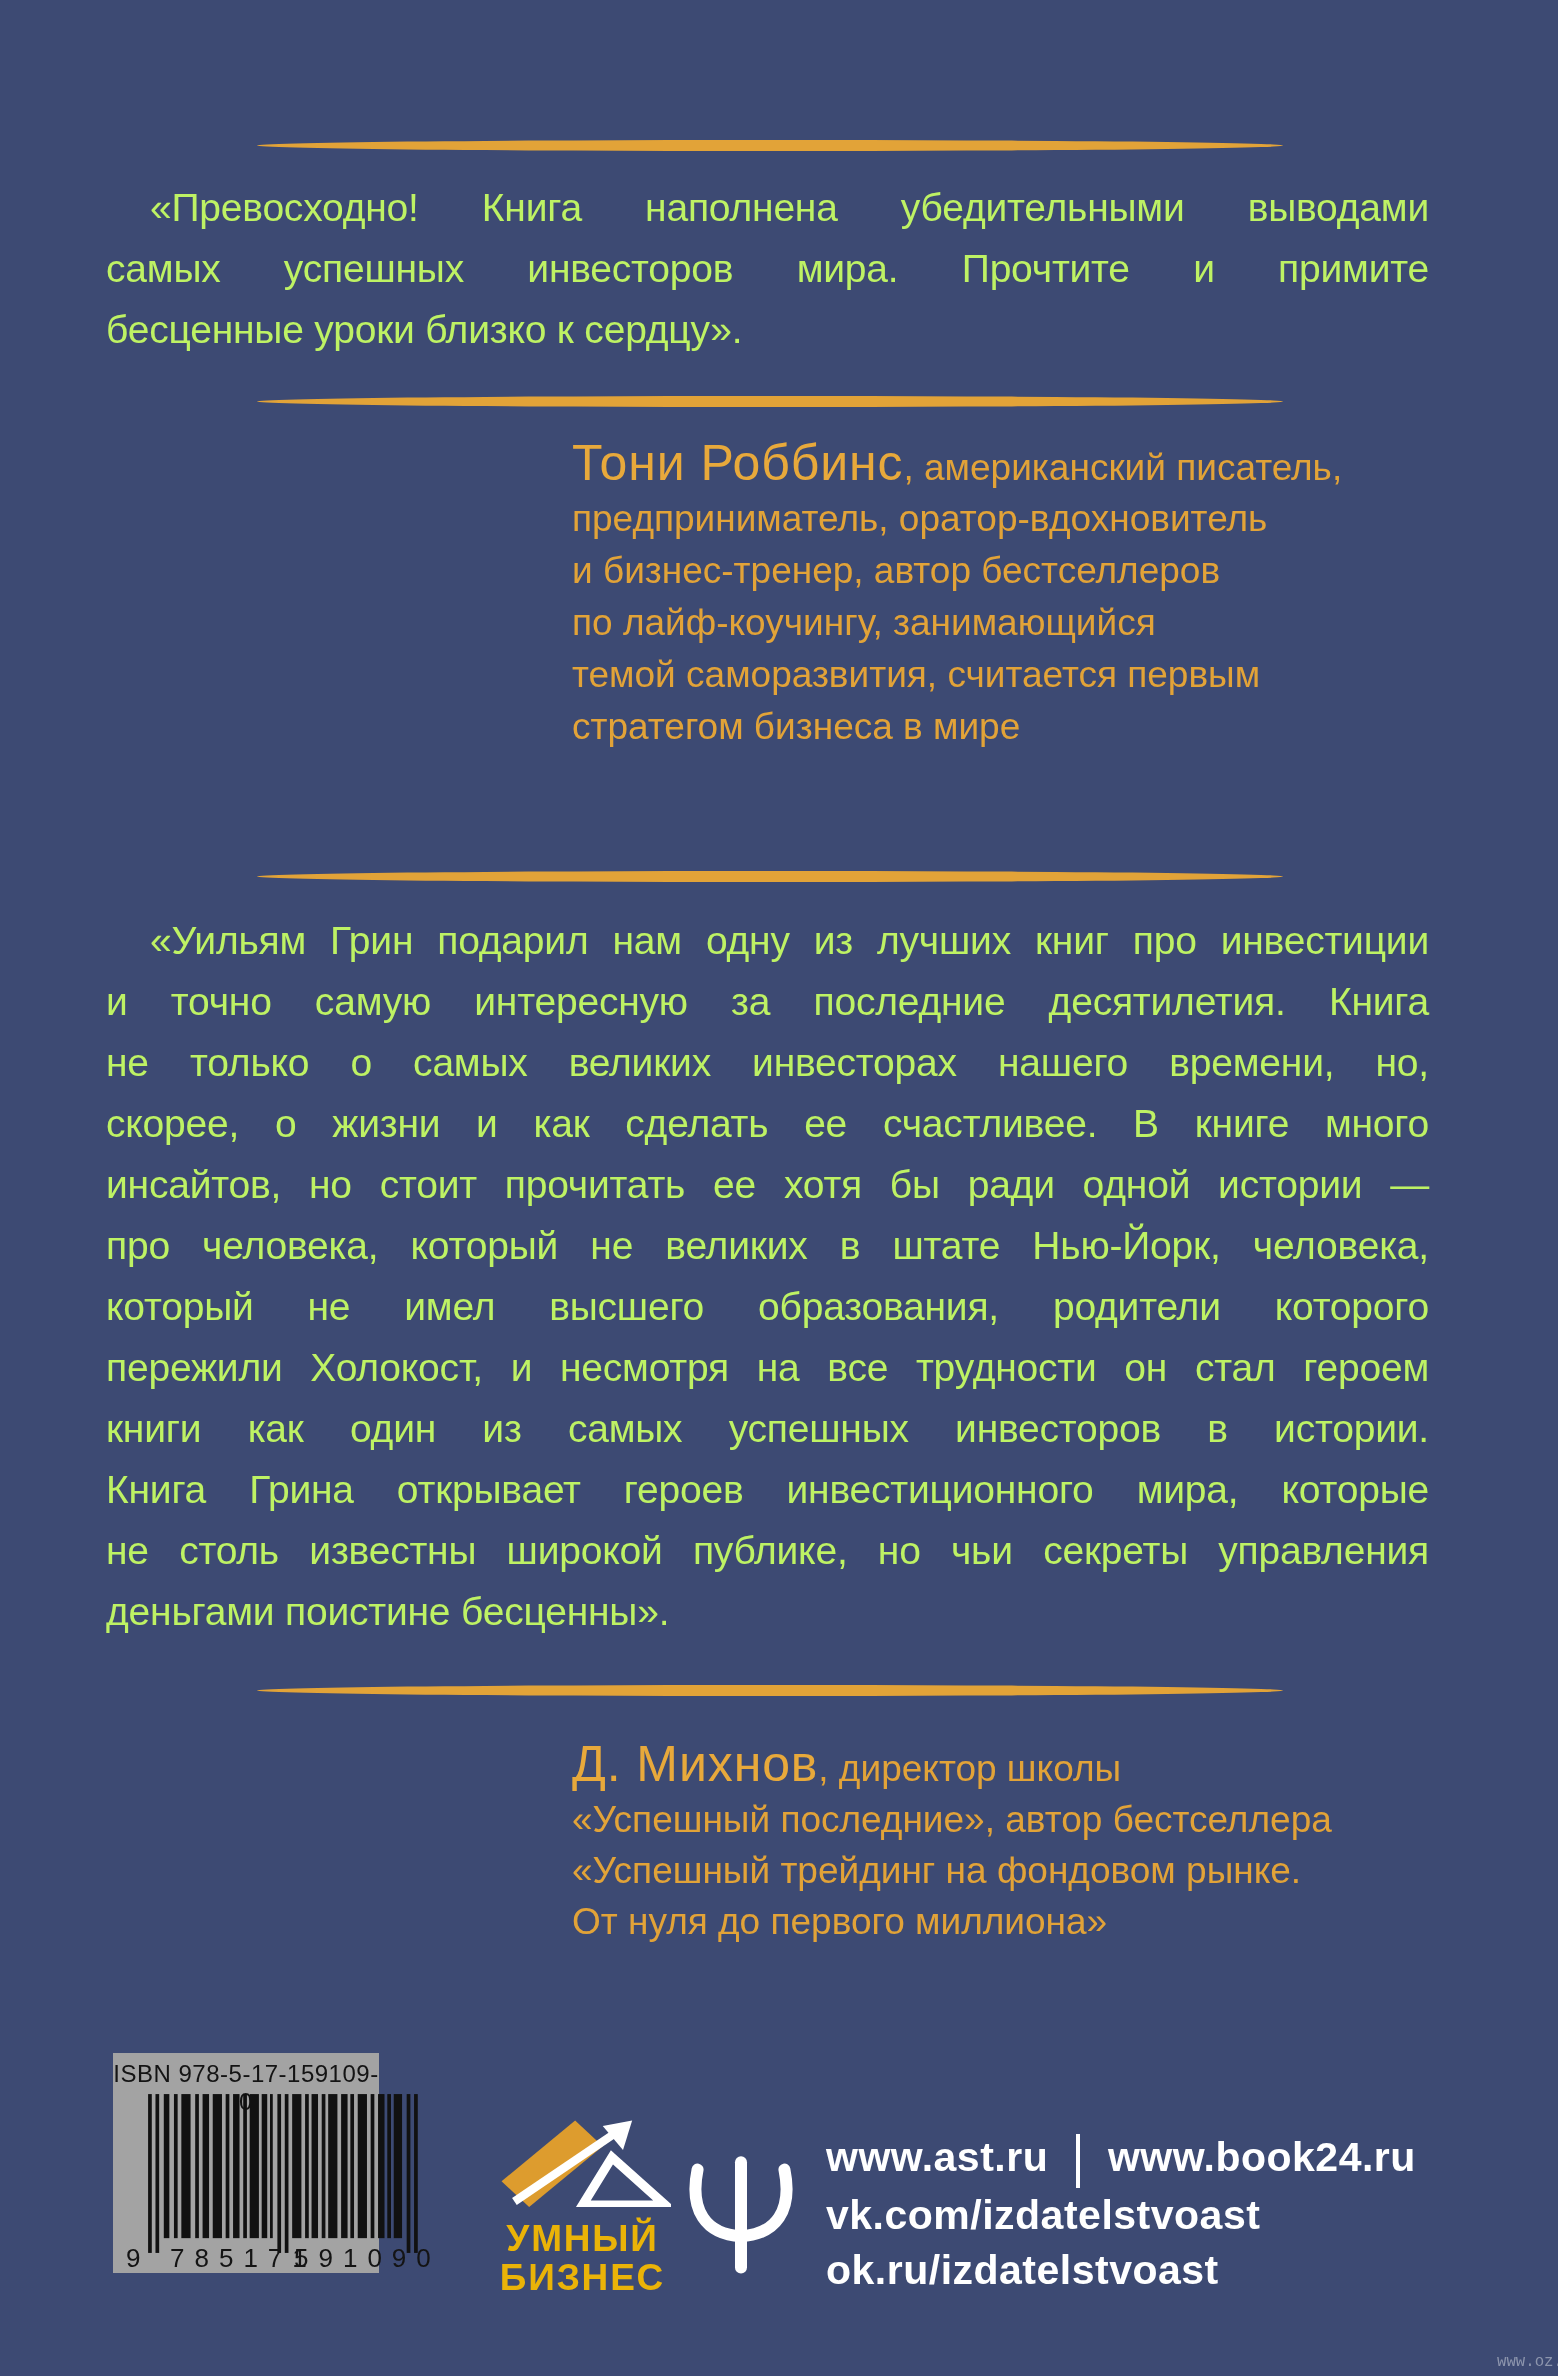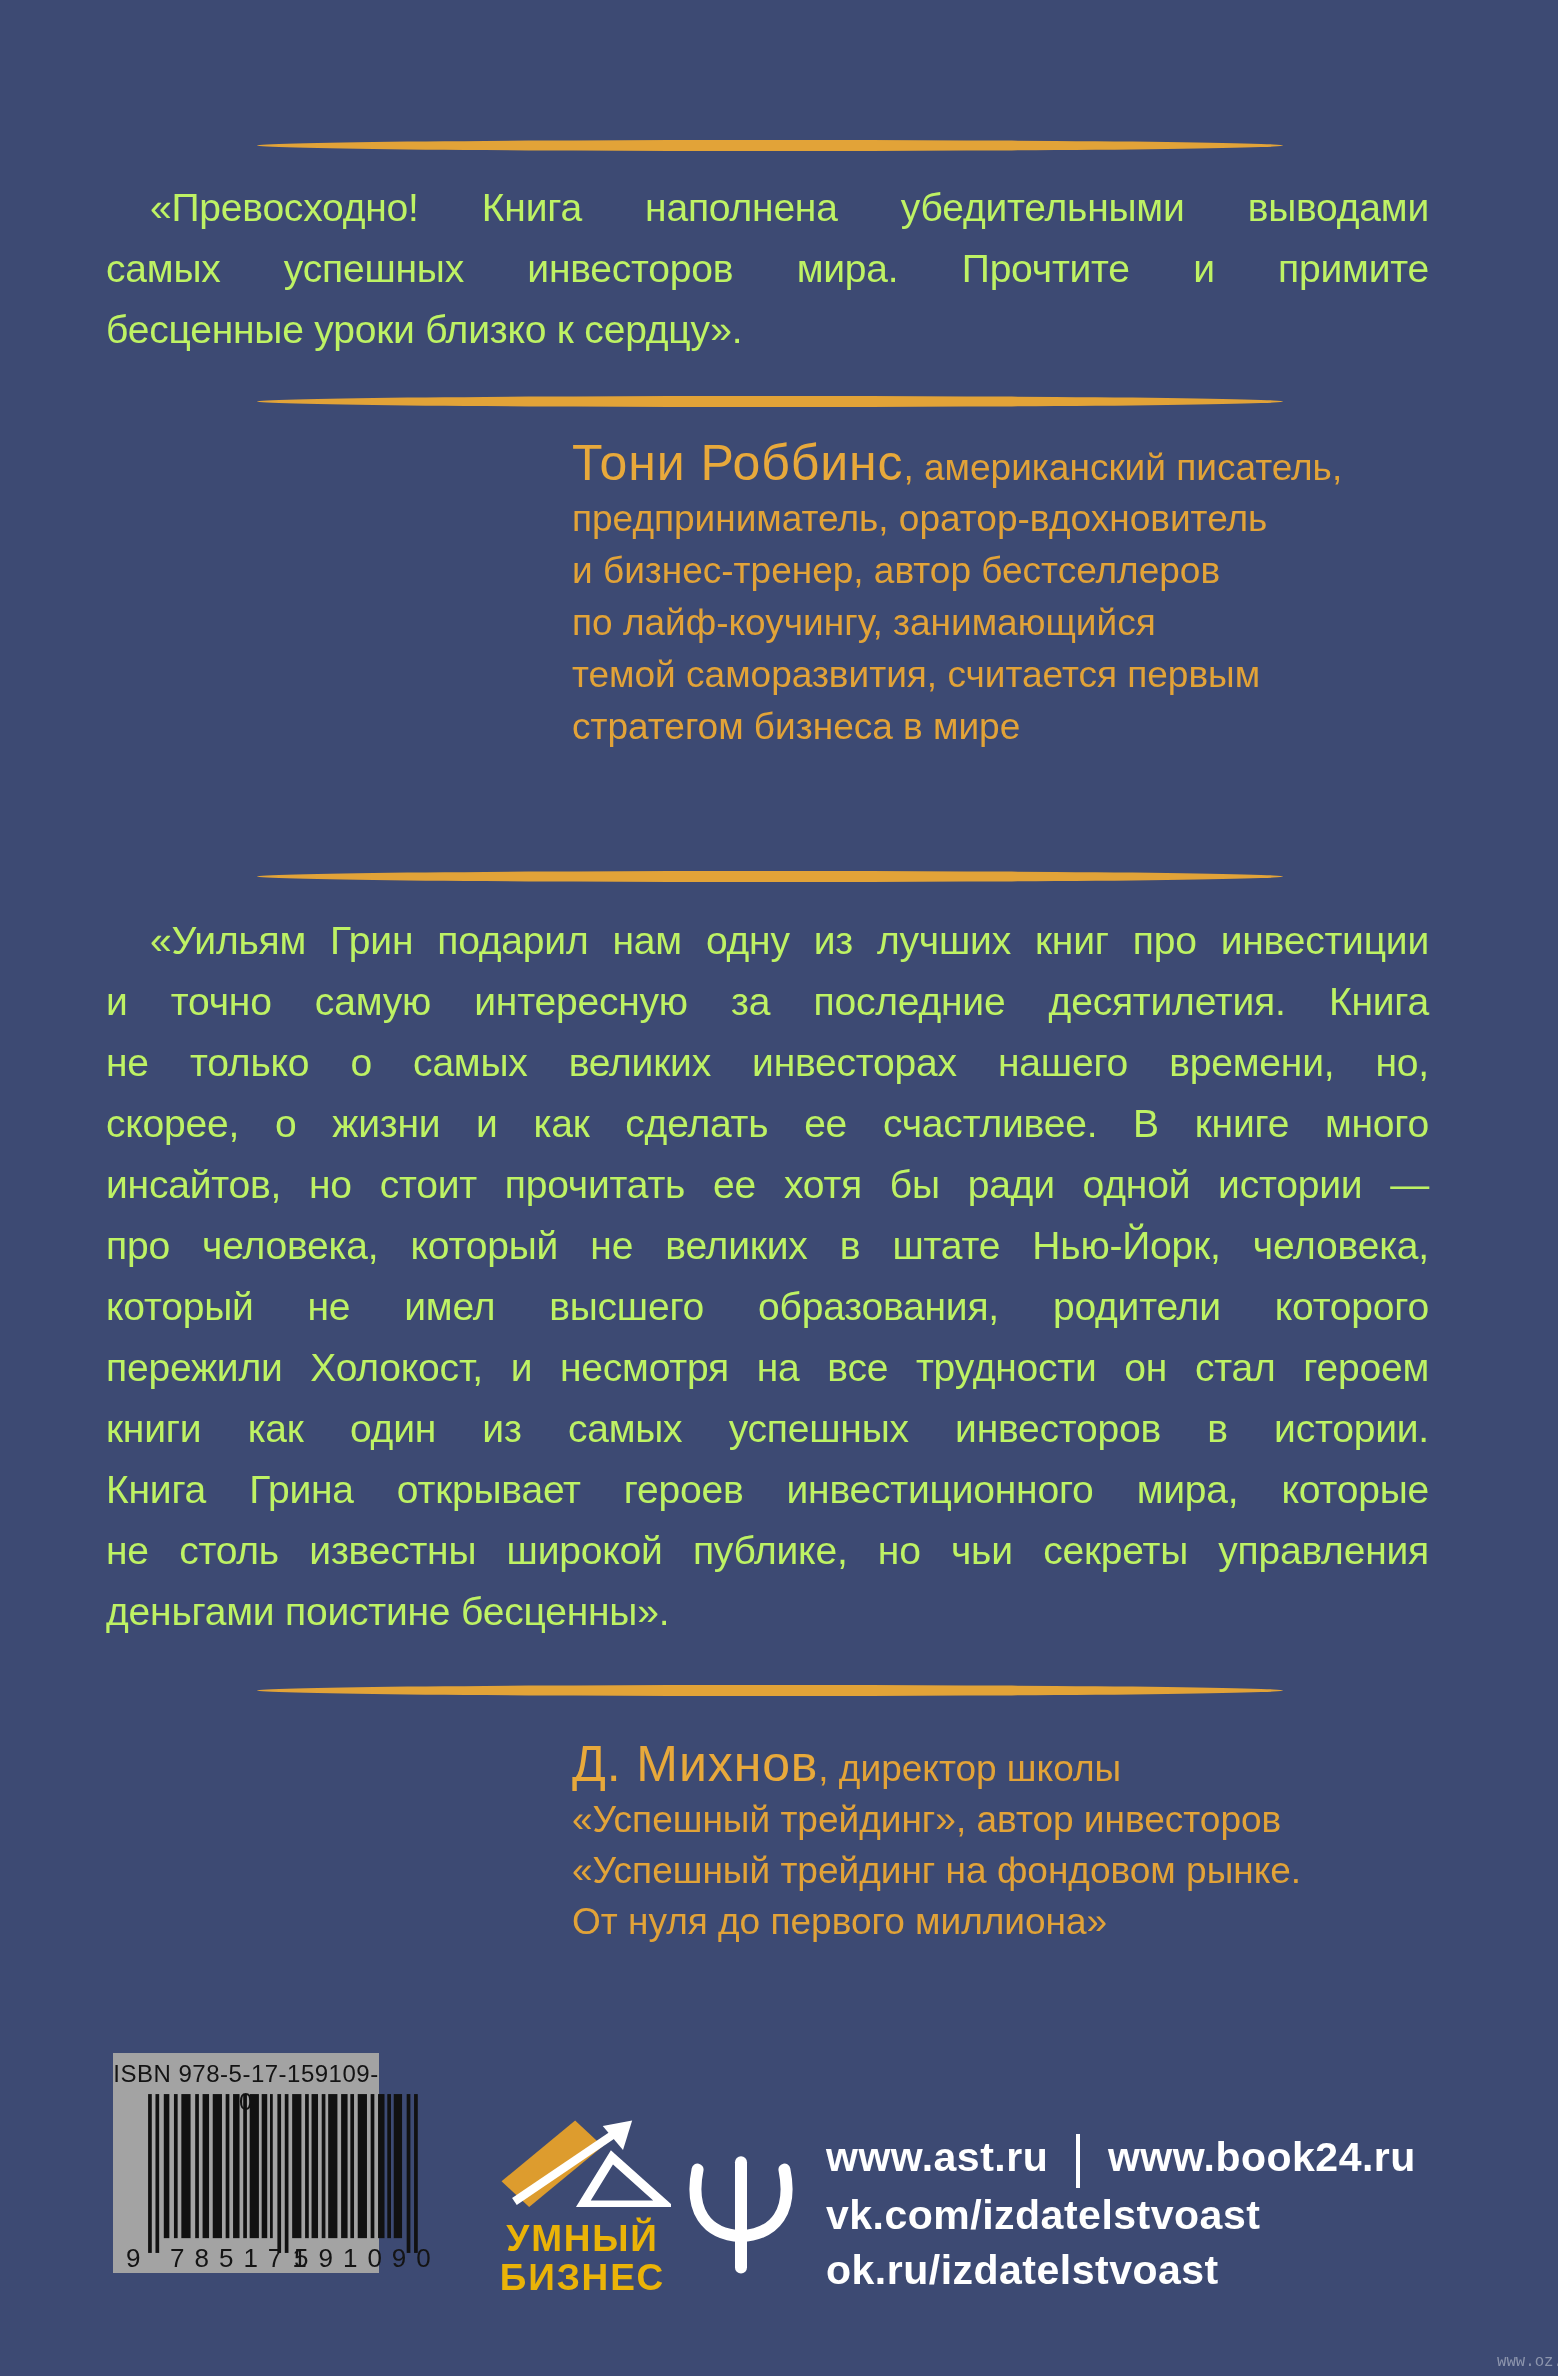--- a/index.html
+++ b/index.html
@@ -116,21 +116,21 @@
 </div>
 
 <svg class="abs divider" style="top:1684px" viewBox="0 0 1112 14">
   <ellipse cx="556" cy="7" rx="556" ry="6" fill="#e2a338"></ellipse>
 </svg>
 
 <div class="abs attr attr2" style="top:1735px">
   <div class="attr-name-line">
     <span class="attr-name">Д. Михнов</span><span class="attr-suffix">, директор школы</span>
   </div>
-  <div class="attr-line">«Успешный трейдинг», автор инвесторов</div>
+  <div class="attr-line">«Успешный последние», автор бестселлера</div>
   <div class="attr-line">«Успешный трейдинг на фондовом рынке.</div>
   <div class="attr-line">От нуля до первого миллиона»</div>
 </div>
 
 <div class="abs barcode-box">
   <div class="isbn-label">ISBN 978-5-17-159109-0</div>
   <svg class="abs" style="left:0;top:41px" width="326" height="159" viewBox="0 0 353 172">
     <g fill="#111111">
       <rect x="38" y="0" width="4" height="172"></rect>
       <rect x="46" y="0" width="4" height="172"></rect>

